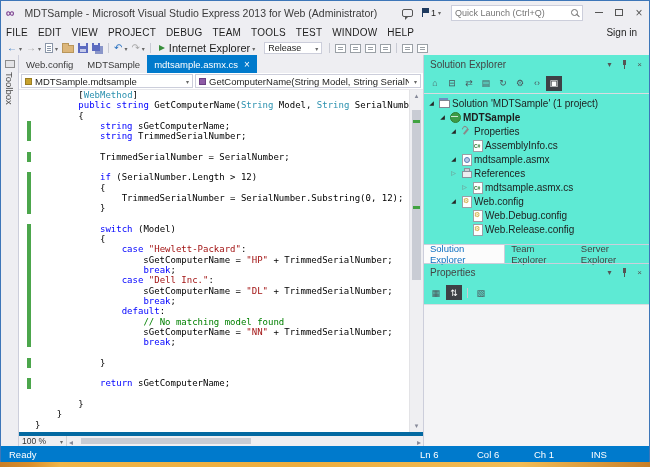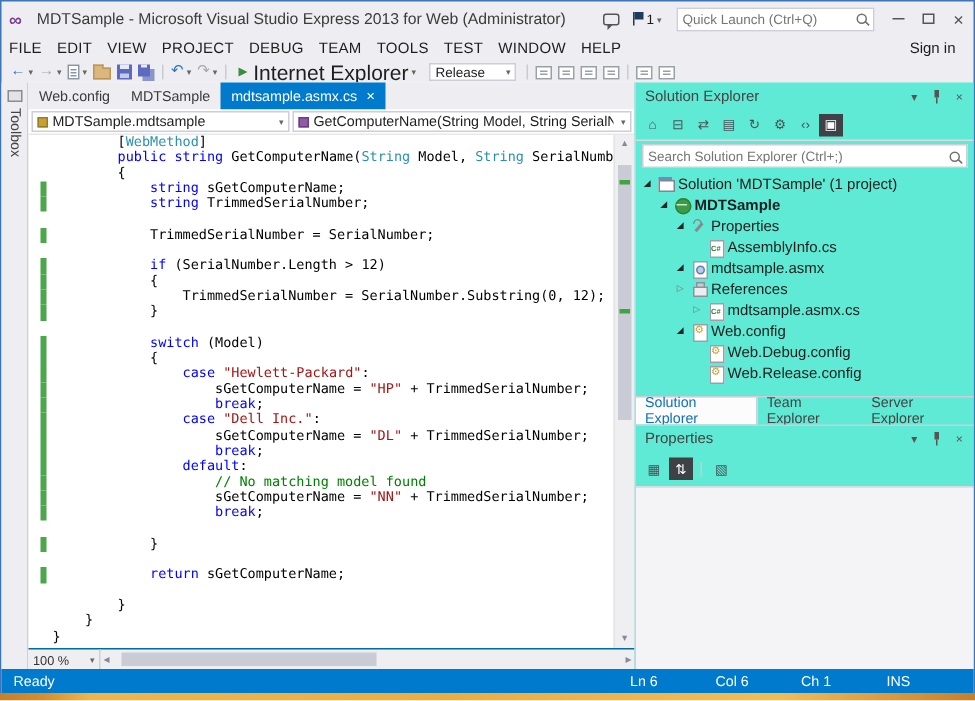--- a/index.html
+++ b/index.html
@@ -49,21 +49,21 @@
   .shape-folder::before{content:"";position:absolute;top:-3px;left:-1px;width:5px;height:2px;background:#DCB67A;border:1px solid #B9965A;border-bottom:none}
   .shape-save{width:10px;height:10px;background:#5C6BC0;position:relative}
   .shape-save::before{content:"";position:absolute;top:0;left:2px;width:6px;height:3px;background:#E8EAF6}
   .shape-save::after{content:"";position:absolute;bottom:1px;left:2px;width:6px;height:3px;background:#C5CAE9}
   .shape-saveall{width:8px;height:8px;background:#5C6BC0;position:relative;box-shadow:3px 3px 0 #8A96C9;margin-right:3px;margin-bottom:2px}
   .shape-saveall::before{content:"";position:absolute;top:0;left:2px;width:4px;height:2px;background:#E8EAF6}
   .shape-generic{width:11px;height:9px;border:1px solid #9AA0A6;background:#fff;position:relative}
   .shape-generic::after{content:"";position:absolute;left:2px;top:2px;width:5px;height:1px;background:#9AA0A6;box-shadow:0 2px 0 #9AA0A6}
   .run-btn{display:flex;align-items:center;padding:0 5px;height:100%}
   .play{width:0;height:0;border-left:6px solid #388E3C;border-top:3.5px solid transparent;border-bottom:3.5px solid transparent;margin-right:4px}
-  .run-label{font-size:14px;color:#1E1E1E}
+  .run-label{font-size:11px;color:#1E1E1E}
   .combo{display:flex;align-items:center;background:#fff;border:1px solid #CCCEDB;height:12px;
     padding:0 3px;margin:0 4px;width:58px;font-size:9px;color:#1E1E1E}
   .combo span:first-child{flex:1}
   
   .main{flex:1;display:flex;min-height:0}
   .toolbox-strip{width:18px;flex:none;border-right:1px solid #CCCEDB;background:#EEEEF2;
     display:flex;flex-direction:column;align-items:center;padding-top:5px;gap:4px}
   .tbx-icon{width:10px;height:8px;background:#E3E3E6;border:1px solid #8C8C8C;flex:none}
   .tbx-label{writing-mode:vertical-rl;font-size:9.5px;color:#444}
   
@@ -84,21 +84,21 @@
   .code-line{display:flex;height:10.3px;line-height:10.3px;font-family:"DejaVu Sans Mono",monospace;font-size:9px}
   .gutter{width:16px;flex:none;position:relative}
   .chbar{position:absolute;left:8px;top:0;width:4px;height:100%;background:#4CA64C}
   .ctext{white-space:pre}
   .tk-p{color:#000}.tk-k{color:#0000FF}.tk-t{color:#2B91AF}.tk-s{color:#A31515}.tk-c{color:#008000}
   .vscroll{position:absolute;right:0;top:0;bottom:0;width:14px;background:#EFEFF2;border-left:1px solid #E3E3E6}
   .varr{height:12px;text-align:center;font-size:7px;color:#868999;line-height:12px}
   .varr.bottom{position:absolute;bottom:0;left:0;right:0}
   .vthumb{position:absolute;left:2px;right:2px;top:20px;height:170px;background:#C9CCD4}
   .smark{position:absolute;left:3px;right:3px;height:3px;background:#41A341}
-  .hscroll-row{height:14px;flex:none;display:flex;background:#EFEFF2;border-top:1px solid #0369a1}
+  .hscroll-row{height:14px;flex:none;display:flex;background:#EFEFF2;border-top:4px solid #0369a1}
   .zoom-combo{width:48px;flex:none;display:flex;align-items:center;padding:0 3px;
     border-right:1px solid #D0D0D4;font-size:8.5px;color:#333}
   .zoom-combo span:first-child{flex:1}
   .hscroll{flex:1;position:relative}
   .harr{position:absolute;left:2px;top:0;bottom:0;font-size:8px;color:#868999;line-height:13px}
   .harr.right{left:auto;right:2px}
   .hthumb{position:absolute;left:14px;top:2px;bottom:2px;width:170px;background:#C9CCD4}
   
   .right-panel{width:226px;flex:none;border-left:1px solid #CCCEDB;background:#5eead4;
     display:flex;flex-direction:column;min-height:0}
@@ -507,26 +507,20 @@
       <div class="se-toolbar">
           <span class="se-icon">⌂</span>
           <span class="se-icon">⊟</span>
           <span class="se-icon">⇄</span>
           <span class="se-icon">▤</span>
           <span class="se-icon">↻</span>
           <span class="se-icon">⚙</span>
           <span class="se-icon">‹›</span>
           <span class="se-icon pressed">▣</span>
         </div>
-      <div class="search-row">
-        <div class="search-box">
-          <input placeholder="Search Solution Explorer (Ctrl+;)" style="">
-          <span class="mag"></span>
-        </div>
-      </div>
       <div class="tree">
           <div class="tree-row" style="padding-left: 3px;">
             <span class="arrow arr-exp">◢</span>
             <span class="ti ti-solution"></span>
             <span class="tree-label">Solution 'MDTSample' (1 project)</span>
           </div>
           <div class="tree-row" style="padding-left: 14px;">
             <span class="arrow arr-exp">◢</span>
             <span class="ti ti-project"></span>
             <span class="tree-label" style="font-weight: bold;">MDTSample</span>

